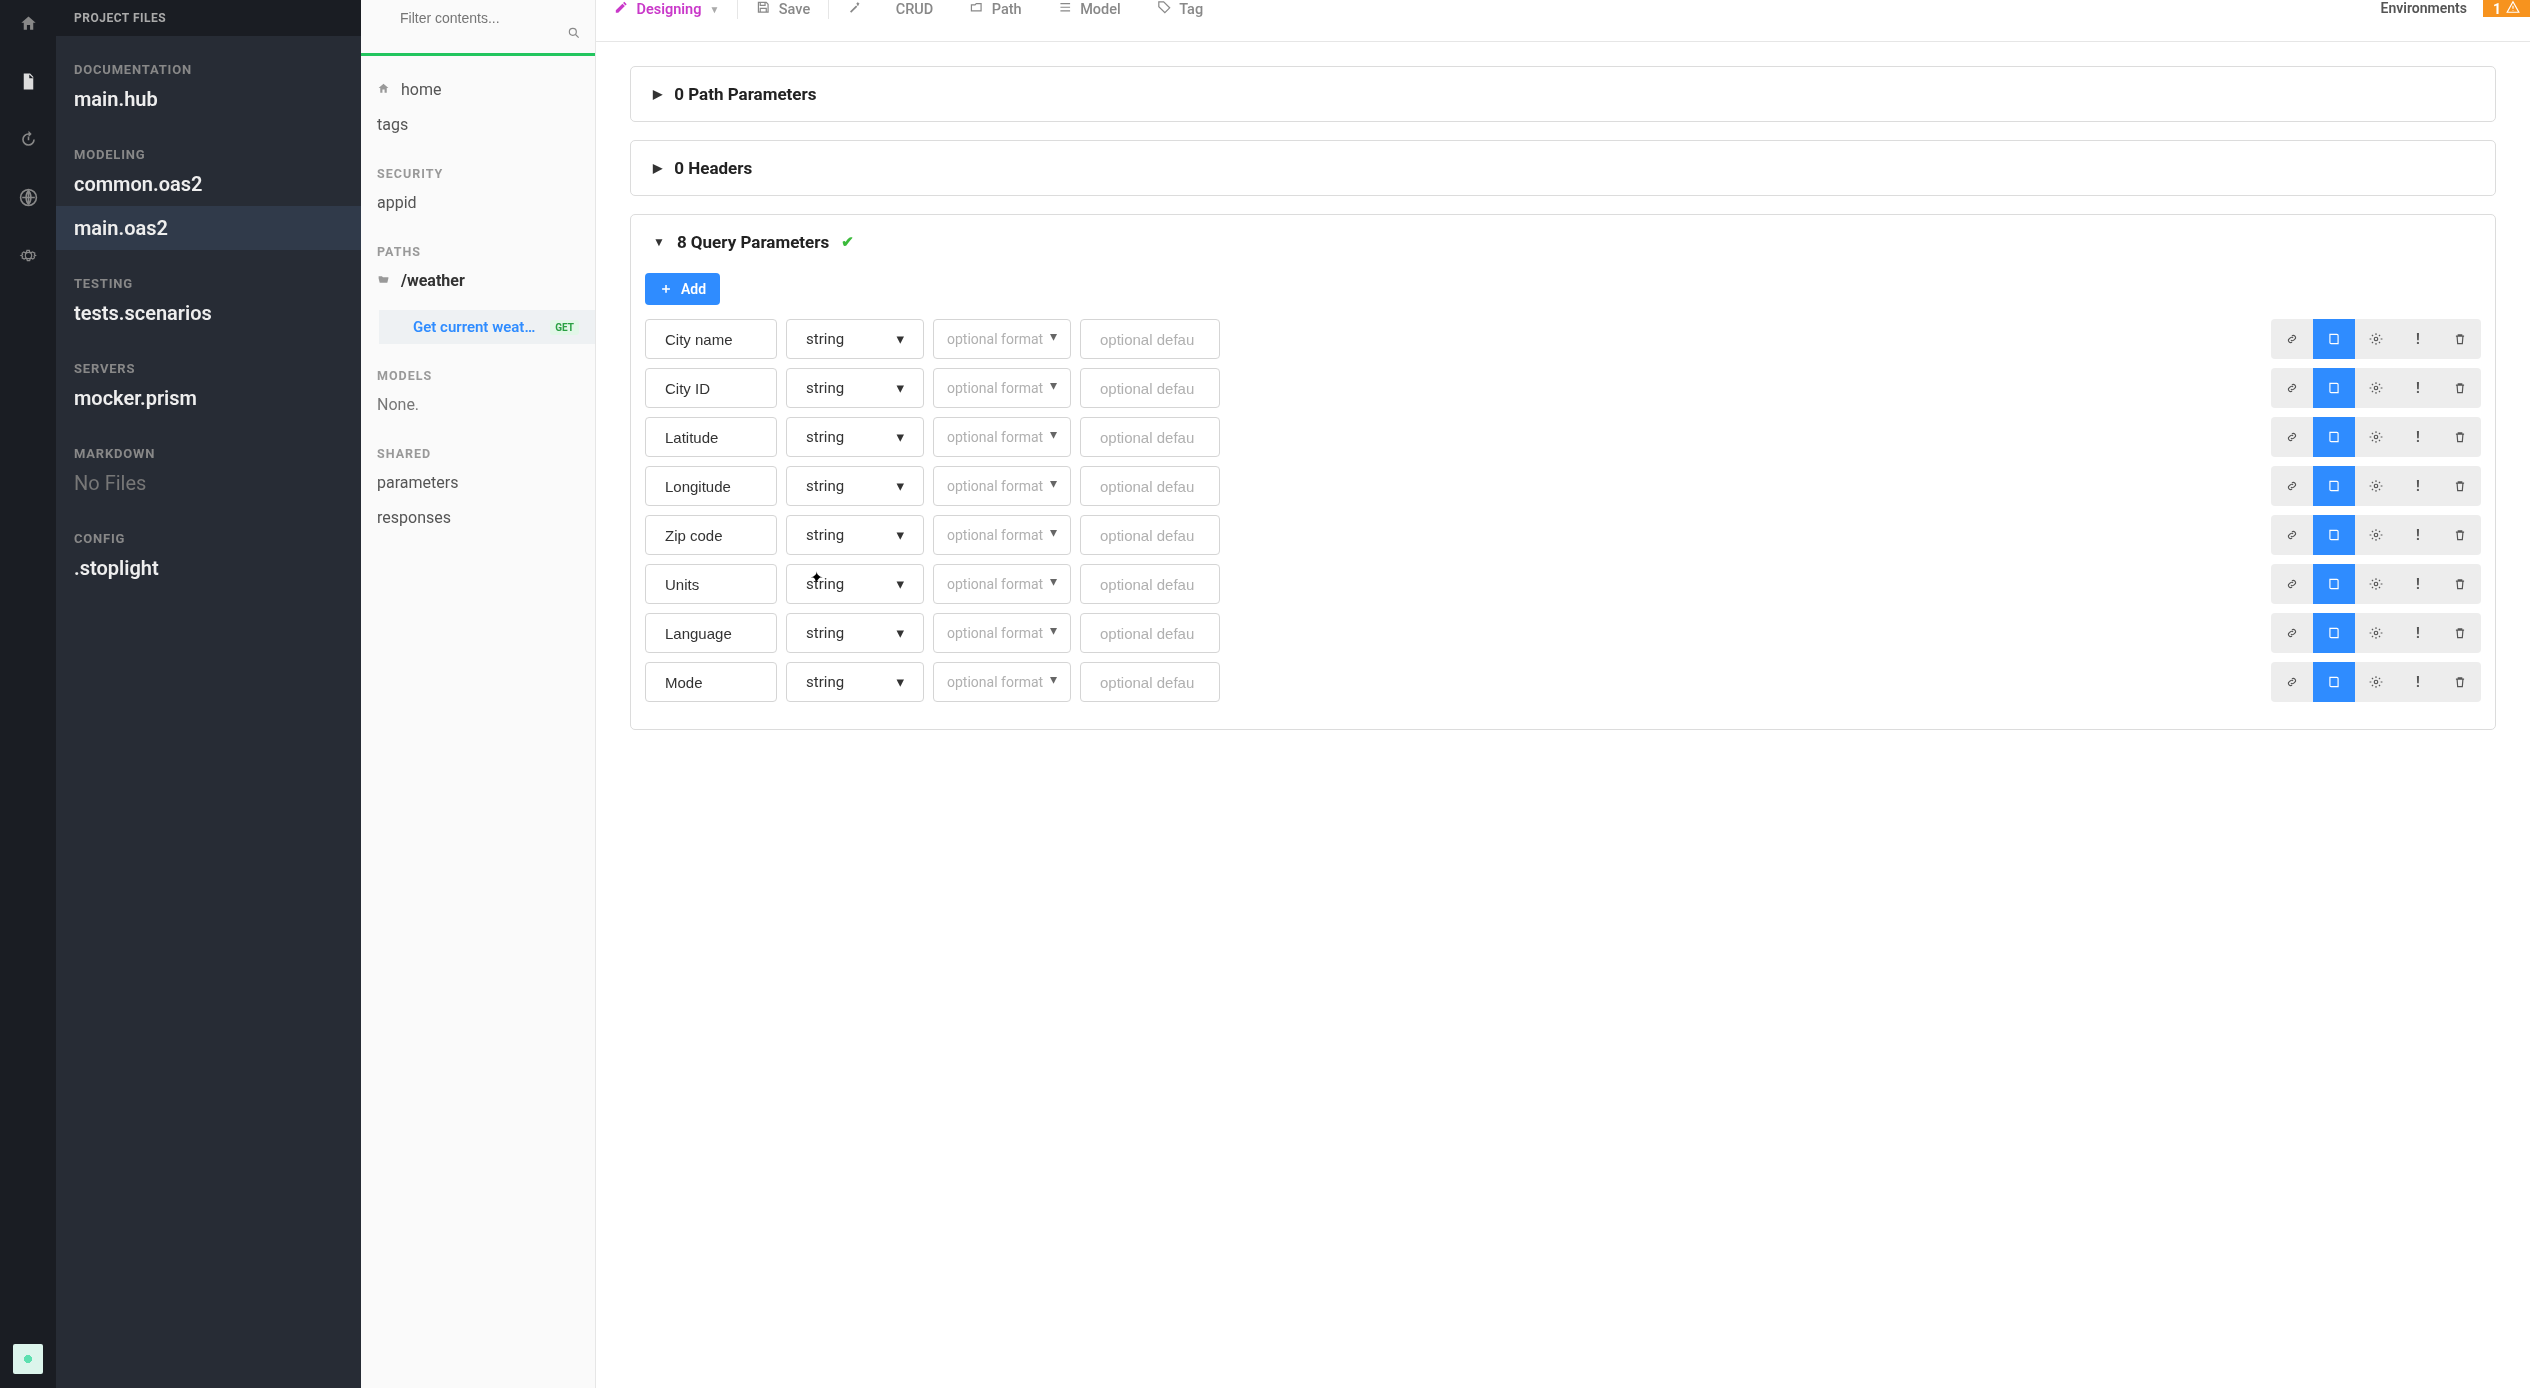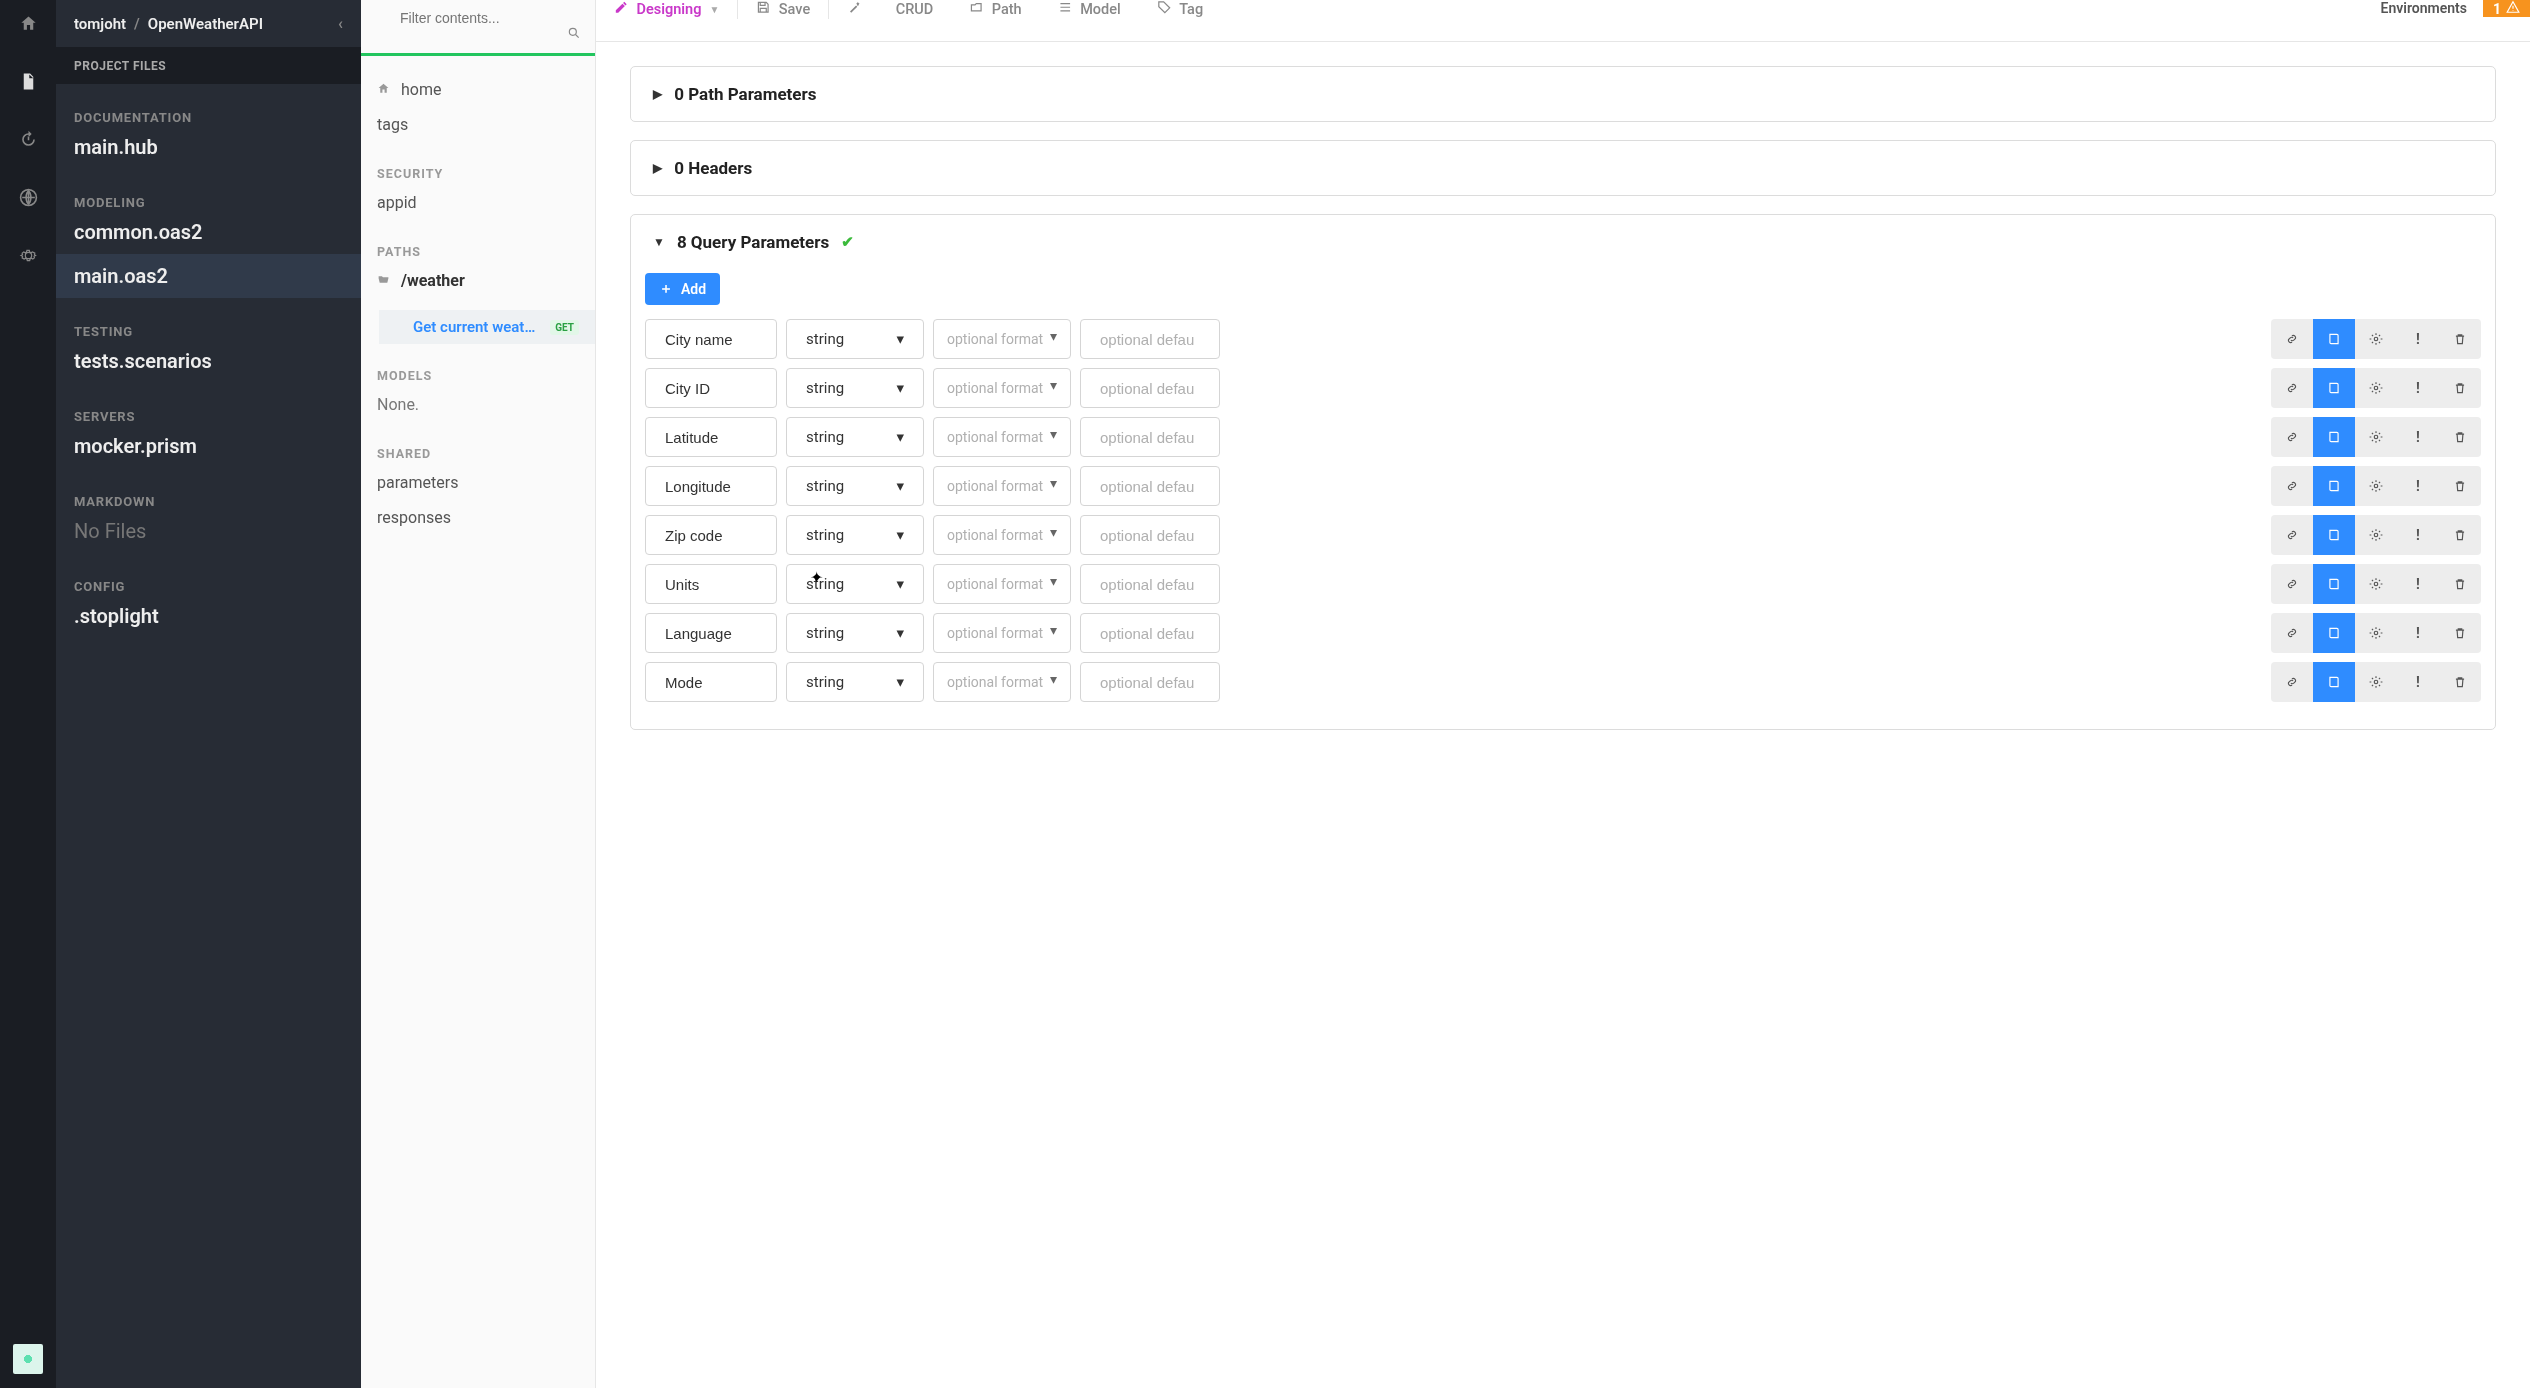--- a/index.html
+++ b/index.html
@@ -82,26 +82,20 @@
     <div class="rail-icon"><svg viewBox="0 0 24 24">
           <path d="M12 2a10 10 0 100 20 10 10 0 000-20zm0 2c1 0 3 3 3 8s-2 8-3 8-3-3-3-8 2-8 3-8zm-8 8h16M12 4v16" fill="none" stroke="currentColor" stroke-width="2"></path>
         </svg></div>
     <div class="rail-icon"><svg viewBox="0 0 24 24">
           <path d="M12 8a4 4 0 100 8 4 4 0 000-8zm9 4l-2 1 .5 2-2 1.5-2-1-1.5 1-.5 2h-3l-.5-2-1.5-1-2 1L4 15l.5-2-2-1 2-1L4 9l2-1.5 2 1 1.5-1 .5-2h3l.5 2 1.5 1 2-1L20 9l-.5 2z" fill="none" stroke="currentColor" stroke-width="1.5"></path>
         </svg></div>
     <div class="rail-bottom"></div>
   </div>
 
   <div class="sidebar-dark">
-    <div class="crumb">
-      <span>tomjoht</span>
-      <span class="sep">/</span>
-      <span>OpenWeatherAPI</span>
-      <span class="collapse">‹</span>
-    </div>
     <div class="proj-files">PROJECT FILES</div>
     <div id="sidebar-sections">
         <div class="section-h">DOCUMENTATION</div>
         <div class="file-item">main.hub</div>
         <div class="section-h">MODELING</div>
         <div class="file-item">common.oas2</div>
         <div class="file-item selected">main.oas2</div>
         <div class="section-h">TESTING</div>
         <div class="file-item">tests.scenarios</div>
         <div class="section-h">SERVERS</div>

